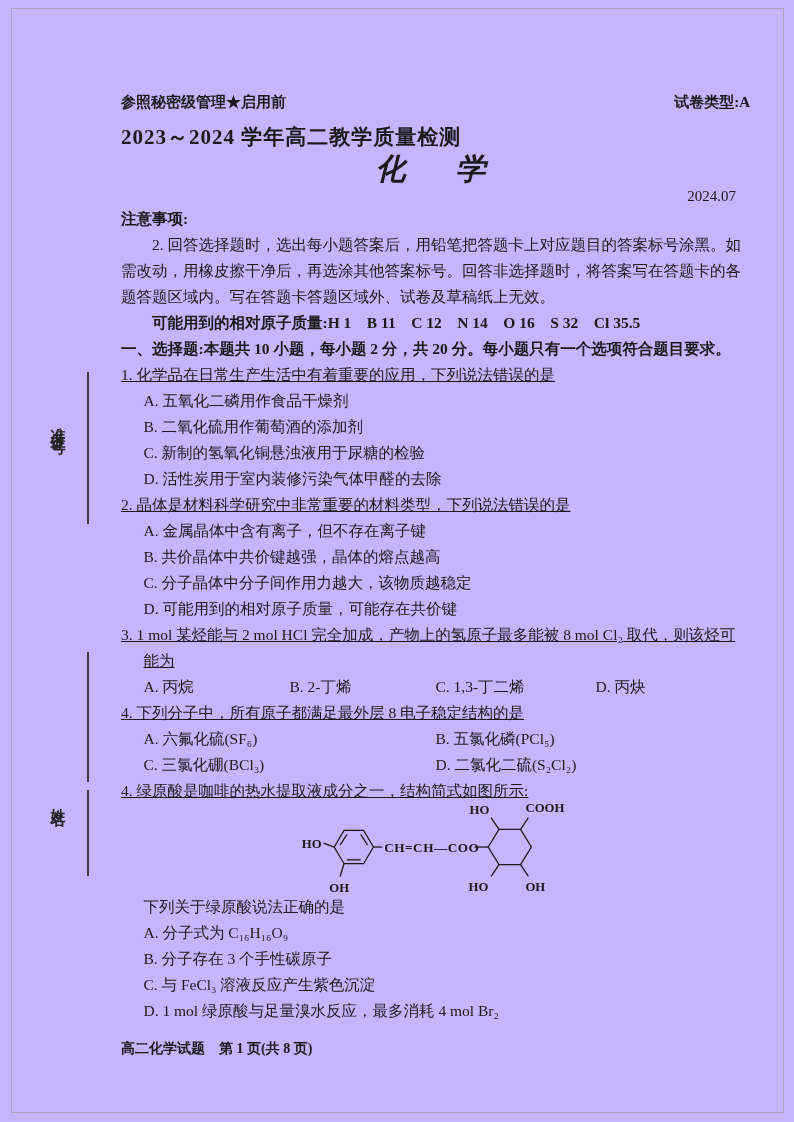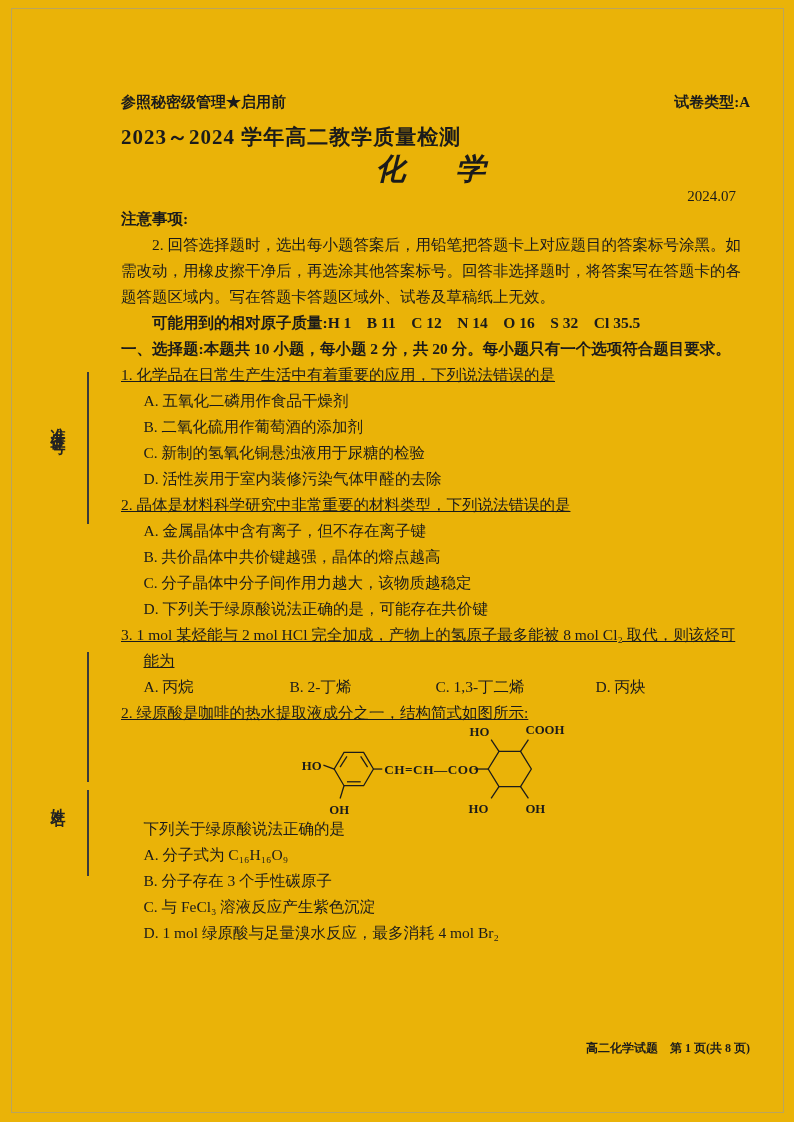--- a/index.html
+++ b/index.html
@@ -4,21 +4,21 @@
 <style>
   * { margin:0; padding:0; box-sizing:border-box; }
   html,body { width:794px; height:1122px; }
   body {
     background:#efeeea;
     font-family:"Liberation Serif","DejaVu Serif",serif;
     color:#1b1b1b;
   }
   .page {
     position:relative; width:794px; height:1122px;
-    background:#eab308; overflow:hidden;
+    background:#c4b5fd; overflow:hidden;
   }
   .scan-border {
     position:absolute; left:11px; top:8px; right:10px; bottom:9px;
     border:1px solid #9a9a96; opacity:.6; pointer-events:none;
   }
 
   
   .vlabel {
     position:absolute; left:48px; writing-mode:vertical-rl; text-orientation:upright;
     font-size:15px; font-weight:bold; letter-spacing:4px; color:#222;
@@ -55,21 +55,21 @@
   .opt-row .c2 { width:146px; }
   .opt-row .c3 { width:160px; }
   .opt-grid { display:grid; grid-template-columns:292px 1fr; padding-left:1.45em; }
 
   .structure-wrap { margin:-6px 0 0 158px; height:96px; }
   svg text { font-family:"Liberation Serif","DejaVu Serif",serif; font-size:13px; font-weight:600; fill:#1b1b1b; }
   svg .chain-label { font-size:13.5px; letter-spacing:.5px; }
 
   .footer {
     position:absolute; left:121px; width:629px; top:1040px;
-    text-align:right; font-size:12px; font-weight:bold;font-family:Liberation Serif, serif;
+    text-align:left; font-size:14px; font-weight:bold;font-family:Liberation Serif, serif;
   }
 </style>
 </head>
 <body>
 
 <div class="page">
   <div class="scan-border"></div>
 
   <div class="vline vline-1"></div>
   <div class="vlabel label-examno">准考证号</div>
@@ -103,36 +103,45 @@
       <p class="opt">B. 二氧化硫用作葡萄酒的添加剂</p>
       <p class="opt">C. 新制的氢氧化铜悬浊液用于尿糖的检验</p>
       <p class="opt">D. 活性炭用于室内装修污染气体甲醛的去除</p>
     </div>
 
     <div>
       <p class="stem">2. 晶体是材料科学研究中非常重要的材料类型，下列说法错误的是</p>
       <p class="opt">A. 金属晶体中含有离子，但不存在离子键</p>
       <p class="opt">B. 共价晶体中共价键越强，晶体的熔点越高</p>
       <p class="opt">C. 分子晶体中分子间作用力越大，该物质越稳定</p>
-      <p class="opt">D. 下列关于绿原酸说法正确的是，可能存在共价键</p>
+      <p class="opt">D. 可能用到的相对原子质量，可能存在共价键</p>
     </div>
 
     <div>
       <p class="stem">3. 1 mol 某烃能与 2 mol HCl 完全加成，产物上的氢原子最多能被 8 mol Cl₂ 取代，则该烃可能为</p>
       <div class="opt-row">
         <span class="c1">A. 丙烷</span>
         <span class="c2">B. 2-丁烯</span>
         <span class="c3">C. 1,3-丁二烯</span>
         <span class="c4">D. 丙炔</span>
       </div>
     </div>
 
+    <div>
+      <p class="stem">4. 下列分子中，所有原子都满足最外层 8 电子稳定结构的是</p>
+      <div class="opt-grid">
+        <span>A. 六氟化硫(SF₆)</span>
+        <span>B. 五氯化磷(PCl₅)</span>
+        <span>C. 三氯化硼(BCl₃)</span>
+        <span>D. 二氯化二硫(S₂Cl₂)</span>
+      </div>
+    </div>
 
     <div>
-      <p class="stem">2. 绿原酸是咖啡的热水提取液成分之一，结构简式如图所示:</p>
+      <p class="stem">4. 绿原酸是咖啡的热水提取液成分之一，结构简式如图所示:</p>
 
       <div class="structure-wrap">
         <svg viewBox="0 0 340 104" width="336" height="102">
           <g stroke="#1b1b1b" stroke-width="1.3" fill="none">
 
             <polygon points="95,50 85,33 65,33 55,50 65,67 85,67"></polygon>
             <line x1="89" y1="48" x2="82" y2="37"></line>
             <line x1="68" y1="37" x2="61" y2="48"></line>
             <line x1="68" y1="63" x2="82" y2="63"></line>
 

